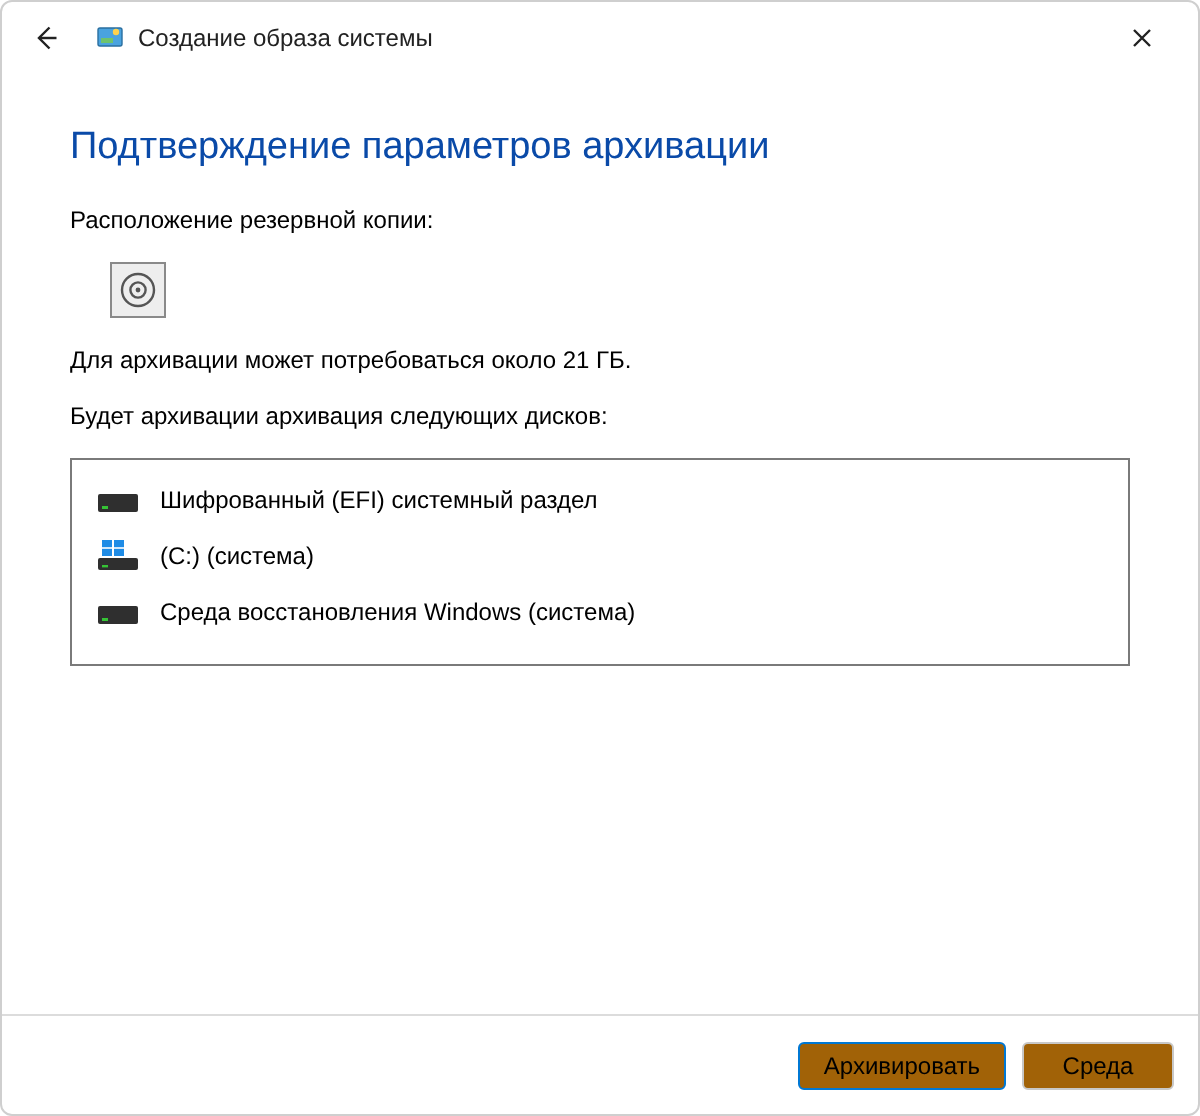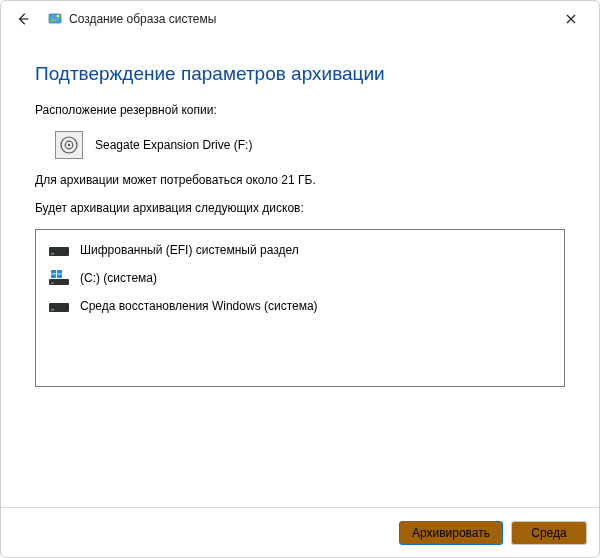--- a/index.html
+++ b/index.html
@@ -105,21 +105,21 @@
   }
   .hdd-icon svg { width: 20px; height: 20px; }
 
   .disks-label {
     margin: 60px 0 8px 0;
     font-size: 12px;
   }
 
   .disks-box {
     border: 1px solid #7a7a7a;
-    height: 158px;
+    height: 104px;
     padding: 6px 8px;
   }
   .disk-row {
     display: flex;
     align-items: center;
     gap: 10px;
     height: 28px;
     padding: 2px 4px;
     font-size: 12px;
   }
@@ -200,21 +200,20 @@
     <p class="plain">Расположение резервной копии:</p>
 
     <div class="dest">
       <span class="hdd-icon">
         <svg viewBox="0 0 20 20">
           <circle cx="10" cy="10" r="8" fill="none" stroke="#555" stroke-width="1.2"></circle>
           <circle cx="10" cy="10" r="3.8" fill="none" stroke="#555" stroke-width="1.2"></circle>
           <circle cx="10" cy="10" r="1.2" fill="#555"></circle>
         </svg>
       </span>
-      <span>Seagate Expansion Drive (F:)</span>
     </div>
 
     <p class="plain">Для архивации может потребоваться около 21 ГБ.</p>
 
     <p class="plain disks-label">Будет архивации архивация следующих дисков:</p>
 
     <div class="disks-box">
       <div class="disk-row">
         <span class="drive-icon">
           <svg viewBox="0 0 22 18">

